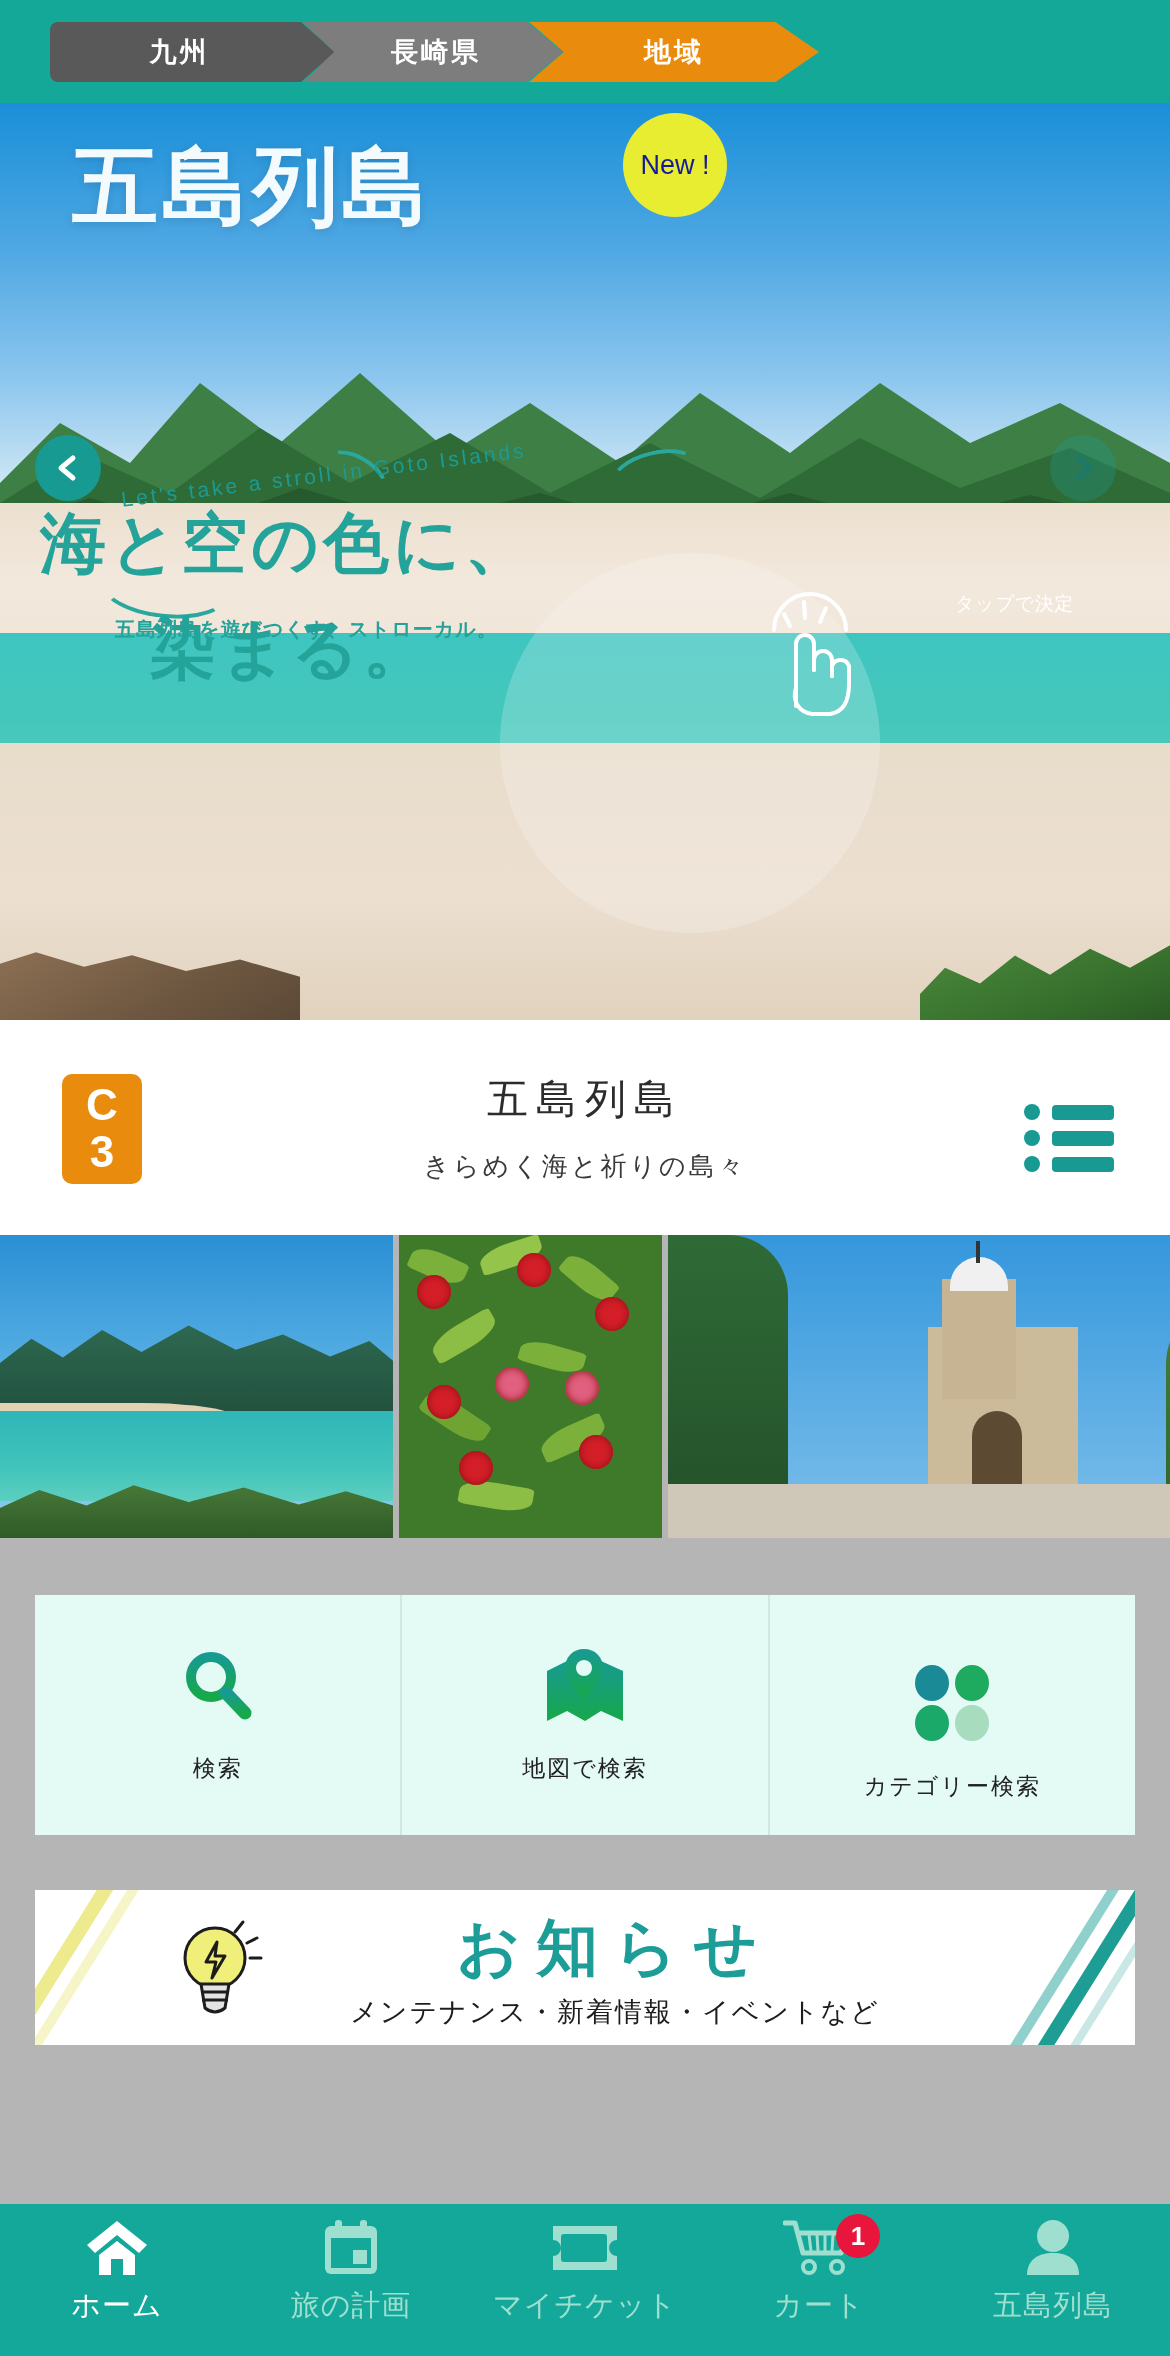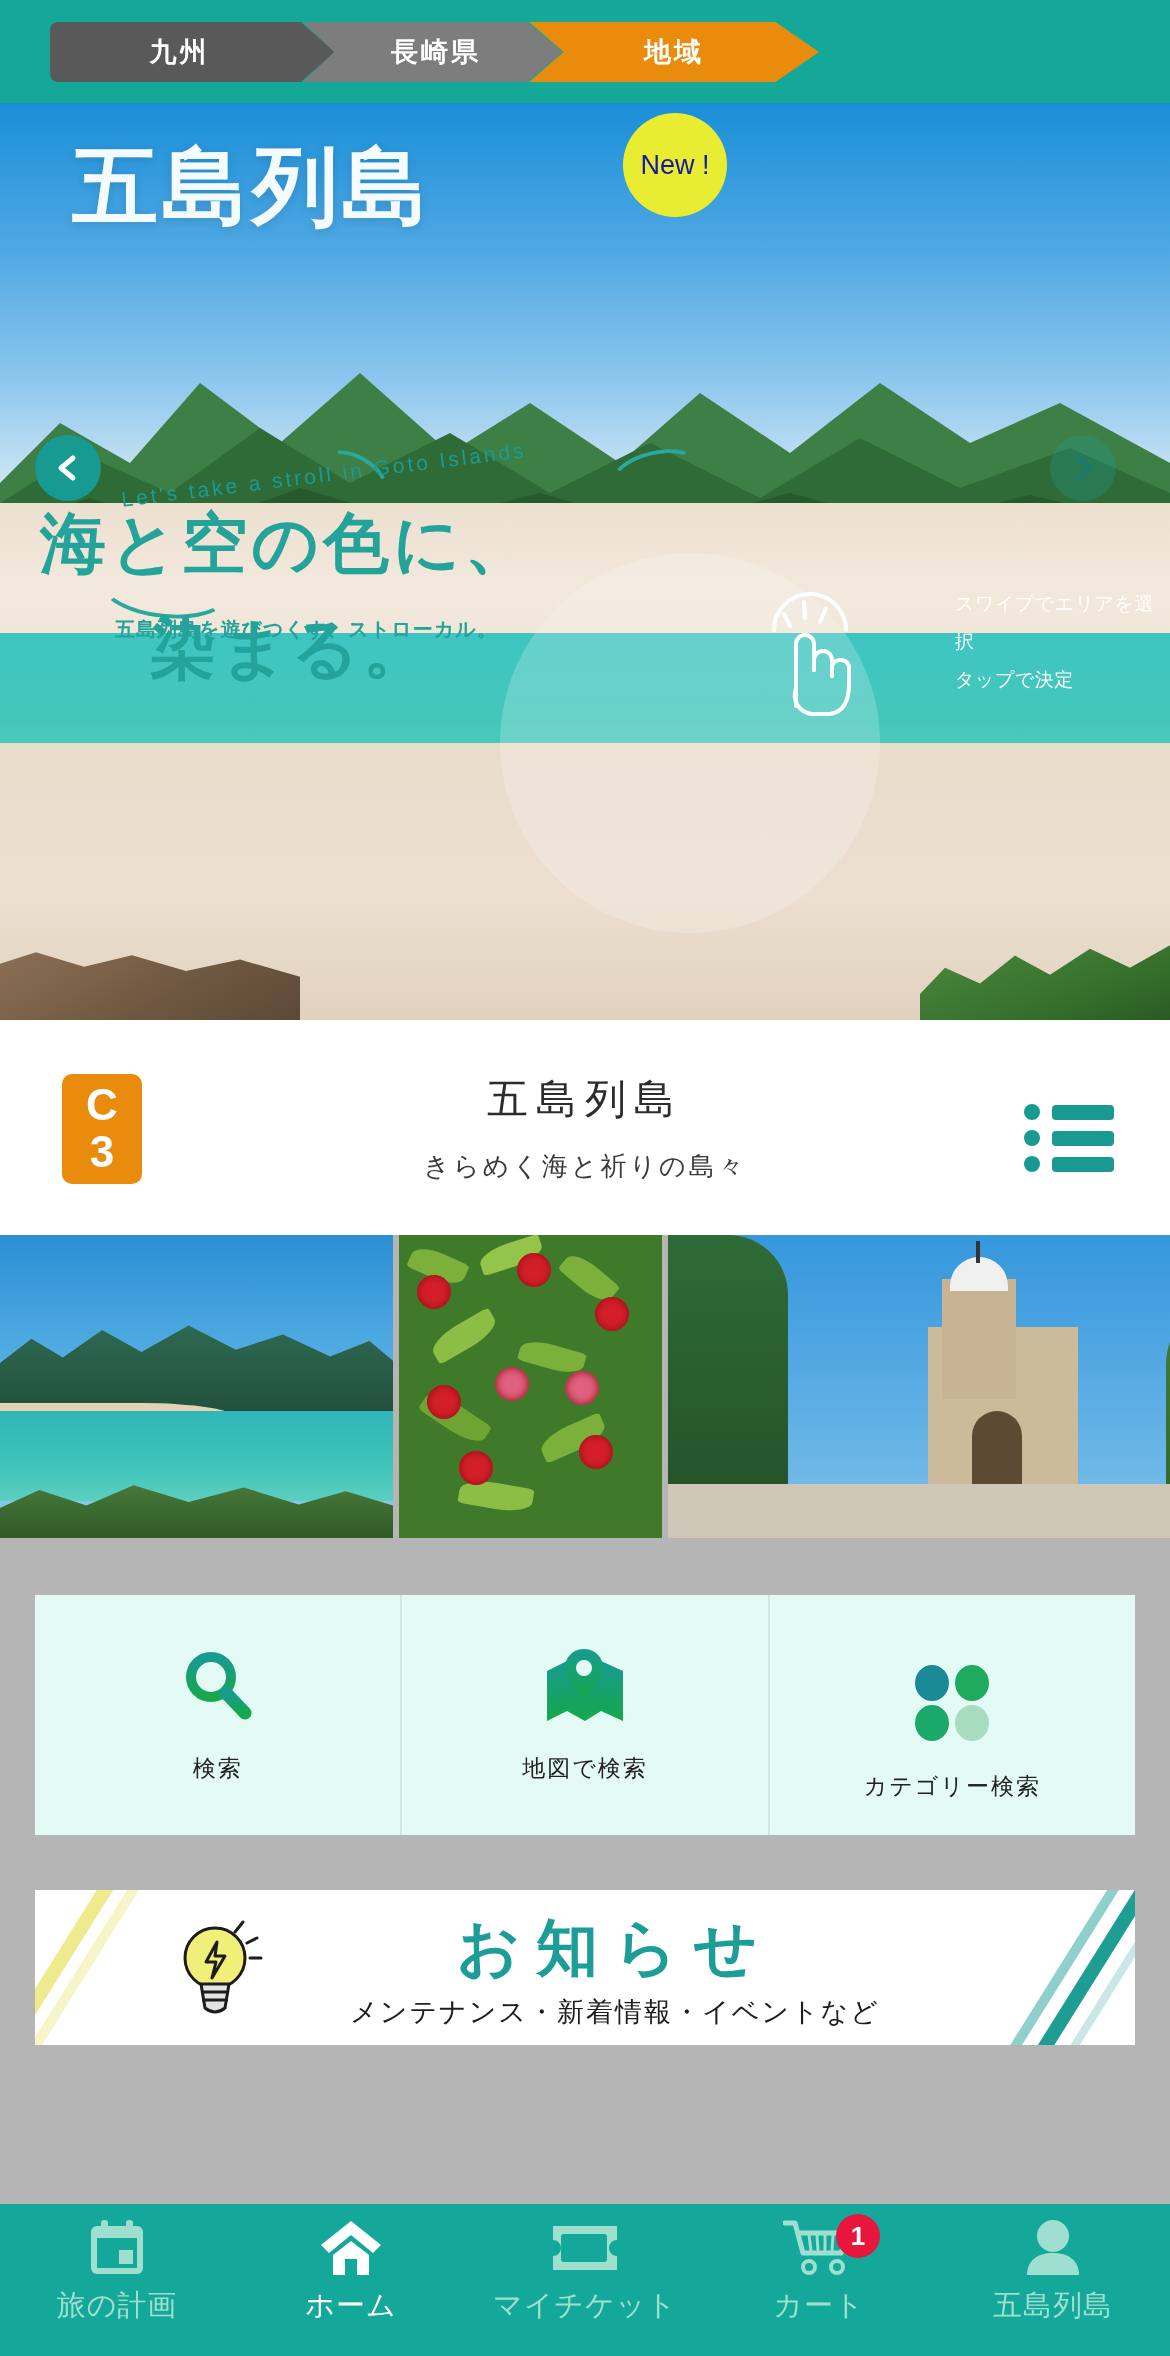--- a/index.html
+++ b/index.html
@@ -289,21 +289,20 @@
           <line x1="44" y1="14" x2="45" y2="30"></line>
           <line x1="66" y1="20" x2="60" y2="34"></line>
           <path d="M36,118 L36,56 a9,9 0 0 1 18,0 L54,82"></path>
           <path d="M54,82 L54,72 a9,9 0 0 1 18,0 L72,88"></path>
           <path d="M72,88 L72,78 a9,9 0 0 1 17,0 L89,96"></path>
           <path d="M36,100 C32,112 38,124 52,126 L70,126 C84,124 89,112 89,96"></path>
         </g>
       </svg>
     </div>
     <div class="hint-text">
-      <div>スワイプでエリアを選択</div>
       <div>タップで決定</div>
     </div>
 
     <div class="swoosh swoosh-1"></div>
     <div class="swoosh swoosh-2"></div>
     <div class="swoosh swoosh-3"></div>
 
     <div class="tagline-en">Let's take a stroll in Goto Islands</div>
     <div class="tagline-jp">
       <span>海と空の色に、</span>
@@ -452,40 +451,40 @@
           <line x1="92" y1="22" x2="82" y2="27"></line>
           <line x1="96" y1="42" x2="85" y2="42"></line>
         </g>
       </svg>
     </div>
     <div class="notice-title">お知らせ</div>
     <div class="notice-sub">メンテナンス・新着情報・イベントなど</div>
   </div>
 
   <div class="bottom-nav">
+    <div class="nav-item active">
+      <span class="nav-icon">
+        <svg width="64" height="58" viewBox="0 0 64 58">
+          <path d="M32,2 L62,26 L54,34 L32,16 L10,34 L2,26 Z"></path>
+          <path d="M32,22 L50,36 L50,56 L38,56 L38,40 L26,40 L26,56 L14,56 L14,36 Z"></path>
+        </svg>
+      </span>
+      <span class="nav-label">ホーム</span>
+    </div>
     <div class="nav-item">
       <span class="nav-icon">
         <svg width="60" height="60" viewBox="0 0 60 60">
           <rect x="4" y="8" width="52" height="48" rx="6"></rect>
           <rect x="14" y="2" width="7" height="12" rx="3"></rect>
           <rect x="39" y="2" width="7" height="12" rx="3"></rect>
           <rect x="10" y="20" width="40" height="30" fill="#14a89a"></rect>
           <rect x="32" y="32" width="14" height="14" fill="#9fdfcf"></rect>
         </svg>
       </span>
       <span class="nav-label">旅の計画</span>
-    </div>
-    <div class="nav-item active">
-      <span class="nav-icon">
-        <svg width="64" height="58" viewBox="0 0 64 58">
-          <path d="M32,2 L62,26 L54,34 L32,16 L10,34 L2,26 Z"></path>
-          <path d="M32,22 L50,36 L50,56 L38,56 L38,40 L26,40 L26,56 L14,56 L14,36 Z"></path>
-        </svg>
-      </span>
-      <span class="nav-label">ホーム</span>
     </div>
     <div class="nav-item">
       <span class="nav-icon">
         <svg width="72" height="52" viewBox="0 0 72 52">
           <path d="M4,4 L68,4 L68,18 a8,8 0 0 0 0,16 L68,48 L4,48 L4,34 a8,8 0 0 0 0,-16 Z"></path>
           <rect x="12" y="12" width="46" height="28" rx="3" fill="#14a89a"></rect>
         </svg>
       </span>
       <span class="nav-label">マイチケット</span>
     </div>

